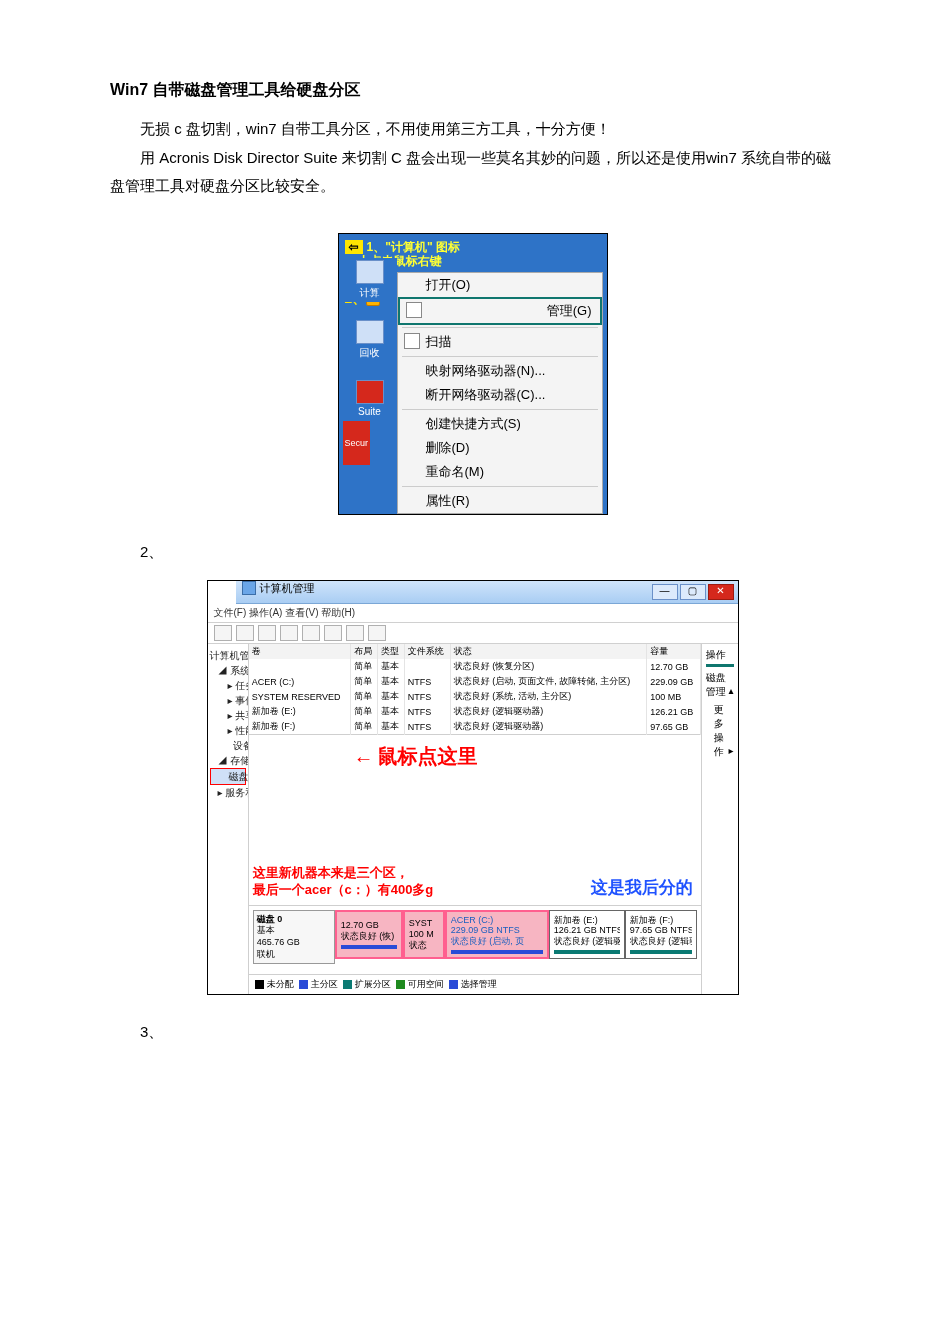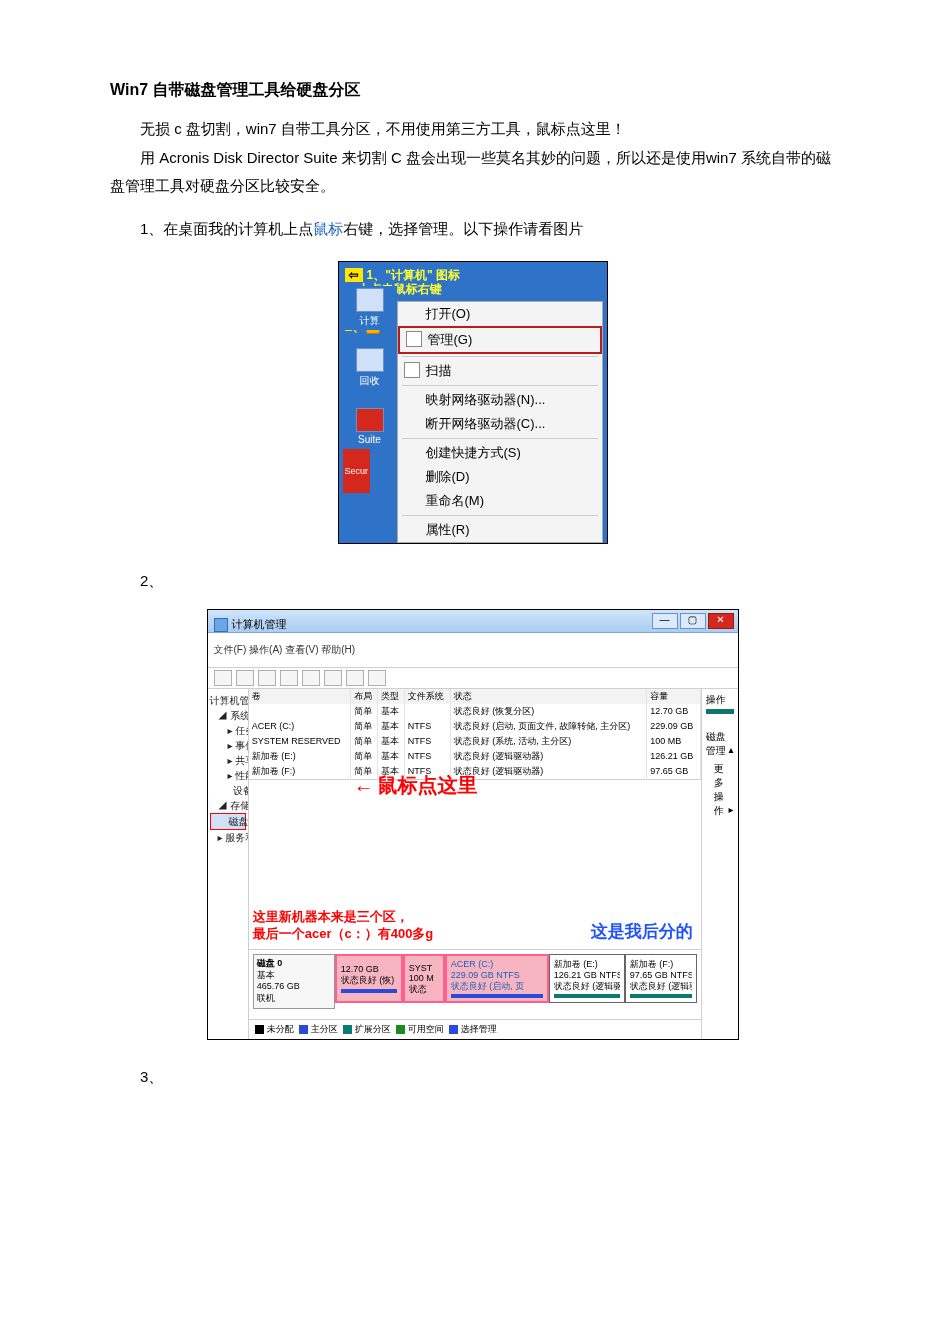--- a/index.html
+++ b/index.html
@@ -71,21 +71,21 @@
   .ctx-menu .row {
     display: flex; align-items: center;
     padding: 3px 8px 3px 28px;
     position: relative;
   }
   .ctx-menu .row .ic {
     position: absolute; left: 6px; top: 3px;
     width: 14px; height: 14px; border:1px solid #888; background:#fff;
   }
   .ctx-menu hr { border:0;border-top:1px solid #ccc;margin:2px 4px; }
-  .ctx-menu .row.boxed { border:2px solid #b91c1c; }
+  .ctx-menu .row.boxed { border:2px solid #0f766e;justify-content:flex-end; }
   .fig1 .tag2 {
     position:absolute;left:6px;top:56px;
     color:#ffe600;font-weight:bold;font-size:14px;
   }
   .fig1 .shield{display:inline-block;width:12px;height:12px;background:#ffb300;border:1px solid #c07a00;border-radius:2px;vertical-align:middle;margin-right:3px;}
   .fig1 .mc{margin-top:2px;background:#d5281c;color:#fff;font-size:9px;padding:17px 2px;display:inline-block;}
 
   
   .fig2 {
     display:inline-block;
@@ -93,28 +93,29 @@
     border:1px solid #000;
     background:#fff;
     text-align:left;
     font-family:"SimSun","Microsoft YaHei",sans-serif;
     position:relative;
   }
   .fig2 .titlebar{
     height:22px;
     background:linear-gradient(#cfe4fb,#a9cdf3);
     border-bottom:1px solid #7ba7d6;
-    display:flex;align-items:flex-end;
+    display:flex;align-items:flex-start;
     font-size:11px;padding-left:6px;
     position:relative;
+    margin-left:28px;
   }
   .fig2 .winbtns{position:absolute;right:4px;top:3px;display:flex;gap:2px;}
   .fig2 .winbtn{width:24px;height:14px;border:1px solid #6a90c9;background:#dceafc;font-size:10px;line-height:12px;text-align:center;}
   .fig2 .winbtn.close{background:#d5281c;color:#fff;border-color:#9c1a11;}
-  .fig2 .menubar{font-size:10px;padding:10px 6px;color:#333;border-bottom:1px solid #d0d0d0;}
+  .fig2 .menubar{font-size:10px;padding:2px 6px;color:#333;border-bottom:1px solid #d0d0d0;}
   .fig2 .toolbar{padding:2px 6px;border-bottom:1px solid #d0d0d0;display:flex;gap:4px;}
   .fig2 .tbtn{width:16px;height:14px;border:1px solid #b0b0b0;background:#f5f5f5;}
   .fig2 .body{display:flex;height:350px;}
   .fig2 .tree{
     width:112px;border-right:1px solid #cfcfcf;
     font-size:10px;padding:4px 2px;line-height:1.5;color:#222;
     position:relative;overflow:hidden;
   }
   .fig2 .tree .node{white-space:nowrap;}
   .fig2 .tree .ind1{padding-left:8px;}
@@ -164,39 +165,36 @@
   .fig2 .part .pt{white-space:nowrap;overflow:hidden;}
   .fig2 .part .bar{height:4px;margin-top:3px;}
   .fig2 .pink{background:#f7b5c2;border:2px solid #ff5f8f;}
   .fig2 .teal .bar{background:#0b7a73;}
   .fig2 .blue  .bar{background:#2a4bd7;}
   .fig2 .legend{font-size:9px;padding:3px 6px;border-top:1px solid #cfcfcf;}
   .fig2 .lg{display:inline-block;width:9px;height:9px;margin-right:3px;vertical-align:middle;}
   .fig2 .actions{
     width:86px;border-left:1px solid #cfcfcf;font-size:10px;padding:4px;
   }
-  .fig2 .actions .hd{border-bottom:5px solid #0f766e;margin-bottom:16px;padding-bottom:2px;}
+  .fig2 .actions .hd{border-bottom:3px solid #0f766e;margin-bottom:4px;padding-bottom:2px;}
 
   .step-num{font-size:15px;text-indent:2em;margin-top:28px;}
 </style>
 </head>
 <body>
 
 <div class="page">
 
   <div class="title">Win7 自带磁盘管理工具给硬盘分区</div>
 
-  <div class="body-text">无损 c 盘切割，win7 自带工具分区，不用使用第三方工具，鼠标点这里！</div>
+  <div class="body-text">无损 c 盘切割，win7 自带工具分区，不用使用第三方工具，十分方便！</div>
   <div class="body-text">用 Acronis Disk Director Suite 来切割 C 盘会出现一些莫名其妙的问题，所以还是使用win7 系统自带的磁盘管理工具对硬盘分区比较安全。</div>
 
   <div style="height:14px"></div>
 
-  <div class="body-text" style="text-indent:2em">
-    <span>1、在桌面我的计算机上点</span><span class="blue">鼠标</span><span>右键，选择管理。以下操作请看图片</span>
-  </div>
 
   <div class="figure-wrap">
     <div class="fig1">
 
       <div class="fig1-top">
         <span class="arrow">⇦</span><span>1、</span><span>"计算机" 图标</span><br>
         &nbsp;&nbsp;&nbsp;&nbsp;<span>上点击鼠标右键</span>
       </div>
 
       <div class="tag2">

